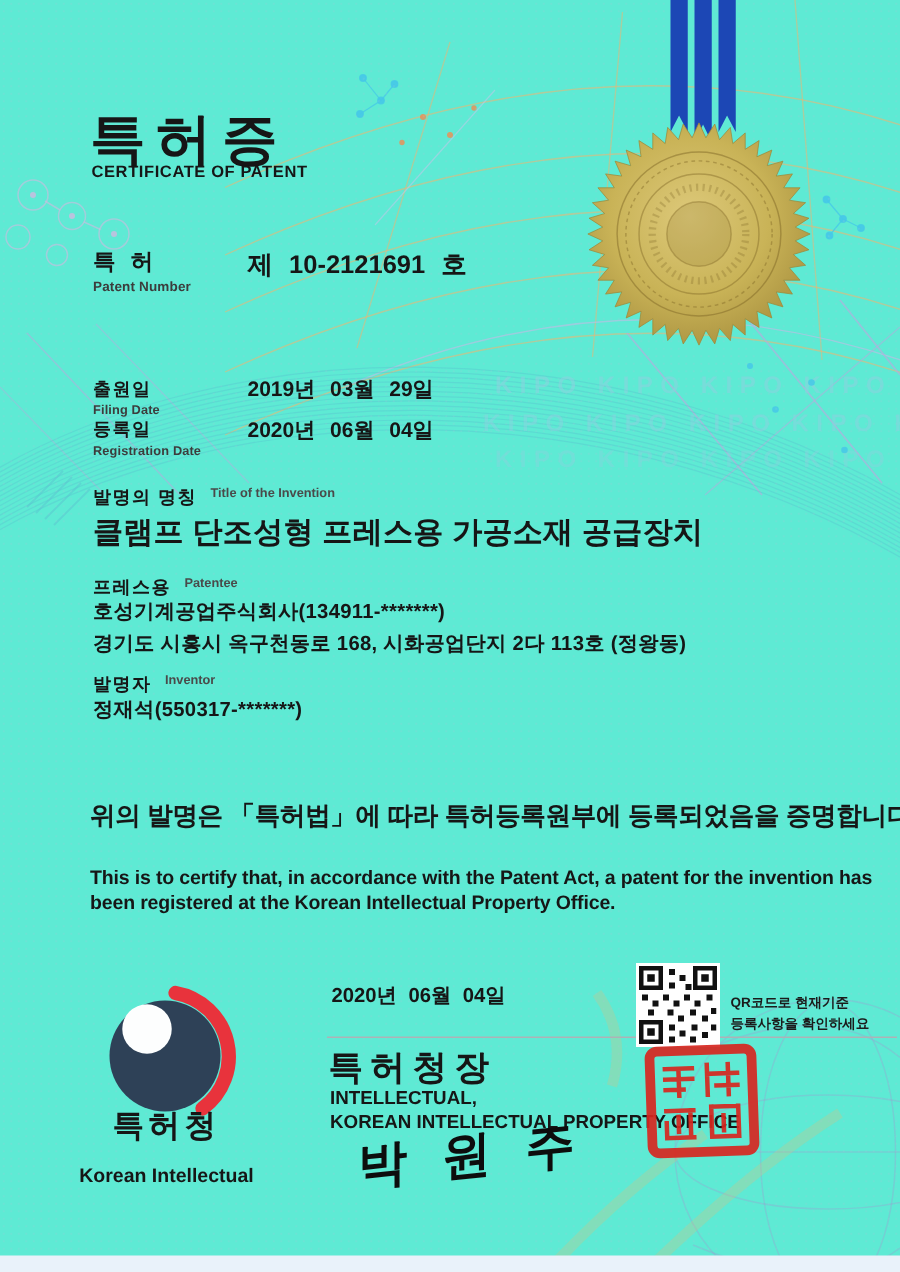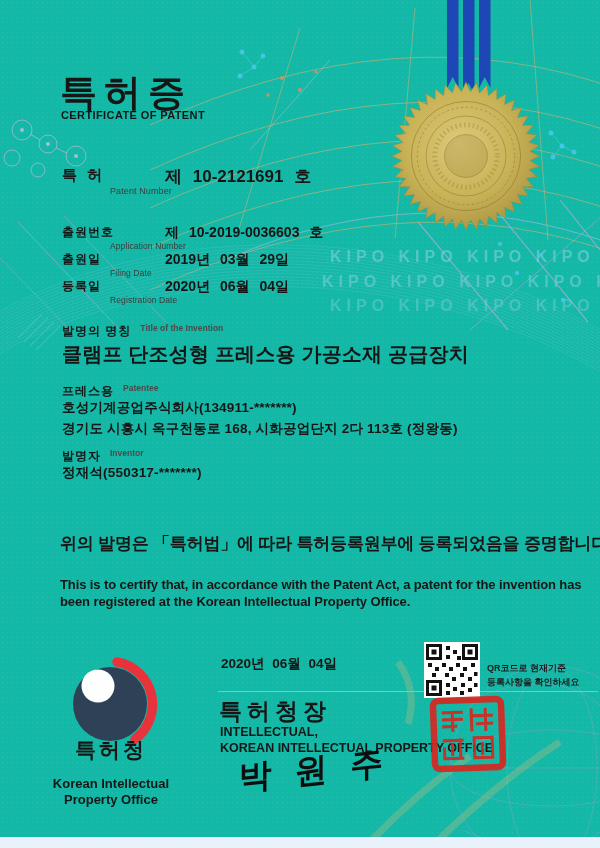--- a/index.html
+++ b/index.html
@@ -1,34 +1,34 @@
 <!DOCTYPE html>
 <html><head>
 <meta charset="utf-8">
 <style>
   html,body{margin:0;padding:0;background:#888;}
   .page{
     position:relative; width:600px; height:848px; margin:0 auto;
-    background:#14b8a6; overflow:hidden;
+    background:#5eead4; overflow:hidden;
     font-family:"Liberation Sans", sans-serif; color:#161616;
   }
   .page::after{
     content:""; position:absolute; inset:0; z-index:0; pointer-events:none;
     background-image:radial-gradient(circle, rgba(168,196,214,.20) .6px, transparent .9px);
     background-size:5px 5px;
   }
   .bg{position:absolute; inset:0; z-index:0;}
   .fg{position:absolute; z-index:2;}
   
   .title-ko{left:60px; top:68px; font-size:37px; font-weight:700; letter-spacing:7px;}
   .title-en{left:61px; top:109px; font-size:11px; font-weight:700; letter-spacing:.4px;}
   
   .frow{position:absolute; left:62px; z-index:2; width:470px;}
   .klabel{font-size:12px; font-weight:700; letter-spacing:1px; line-height:1.1;}
-  .elabel{font-size:8.5px; font-weight:400; color:#3c3c3c; margin-top:2px; letter-spacing:.1px;margin-left:48px;}
+  .elabel{font-size:8.5px; font-weight:700; color:#3c3c3c; margin-top:2px; letter-spacing:.1px;}
   .fval{position:absolute; left:103px; top:-2px; font-size:14px; font-weight:700; word-spacing:6px; white-space:nowrap;}
   .frow.big .klabel{font-size:15px; letter-spacing:3px;}
   .frow.big .elabel{font-size:9px;}
   .frow.big .fval{font-size:17px; top:-2px;}
   
   .sec-label{position:absolute; z-index:2; left:62px; display:flex; align-items:flex-start; gap:9px;}
   .sec-label .ko{font-size:12px; font-weight:700; letter-spacing:1px;}
   .sec-label .en{font-size:8.5px; font-weight:700; color:#4a4a4a;}
   .body-line{position:absolute; z-index:2; left:62px; font-size:13.5px; font-weight:700; white-space:nowrap; letter-spacing:.2px;}
   .stmt-ko{left:60px; top:532px; font-size:17px; font-weight:700; white-space:nowrap; letter-spacing:-.2px;}
@@ -188,25 +188,20 @@
 
   <div class="fg title-ko">특허증</div>
   <div class="fg title-en">CERTIFICATE OF PATENT</div>
 
   <div class="frow big" style="top:167px;">
     <div class="klabel">특 허</div>
     <div class="elabel">Patent Number</div>
     <div class="fval">제 10-2121691 호</div>
   </div>
 
-  <div class="frow" style="top:226px;">
-    <div class="klabel">출원번호</div>
-    <div class="elabel">Application Number</div>
-    <div class="fval">제 10-2019-0036603 호</div>
-  </div>
 
   <div class="frow" style="top:253px;">
     <div class="klabel">출원일</div>
     <div class="elabel">Filing Date</div>
     <div class="fval">2019년 03월 29일</div>
   </div>
 
   <div class="frow" style="top:280px;">
     <div class="klabel">등록일</div>
     <div class="elabel">Registration Date</div>
@@ -235,21 +230,20 @@
   <div class="fg stmt-ko">위의 발명은 「특허법」에 따라 특허등록원부에 등록되었음을 증명합니다.</div>
   <div class="fg stmt-en">This is to certify that, in accordance with the Patent Act, a patent for the invention has been registered at the Korean Intellectual Property Office.</div>
 
   <svg class="fg" style="left:60px; top:652px;" width="100" height="100" viewBox="0 0 100 100">
     <circle cx="50" cy="52" r="37" fill="#2e4157"></circle>
     <circle cx="38" cy="34" r="16.5" fill="#fdfefe"></circle>
     <path d="M 57 10 A 43 43 0 0 1 75 87" fill="none" stroke="#e8333c" stroke-width="9.5" stroke-linecap="round"></path>
   </svg>
   <div class="fg emblem-ko">특허청</div>
   <div class="fg emblem-en1">Korean Intellectual</div>
-  <div class="fg emblem-en2">Property Office</div>
 
   <div class="fg issue-date">2020년 06월 04일</div>
   <div class="rule"></div>
   <div class="fg comm-ko">특허청장</div>
   <div class="fg comm-en1">INTELLECTUAL,</div>
   <div class="fg comm-en2">KOREAN INTELLECTUAL PROPERTY OFFICE</div>
   <div class="fg signature">박 원 주</div>
 
   <svg class="fg" style="left:424px; top:642px;" width="56" height="56" viewBox="0 0 56 56">
     <rect x="0" y="0" width="56" height="56" fill="#fff"></rect>

